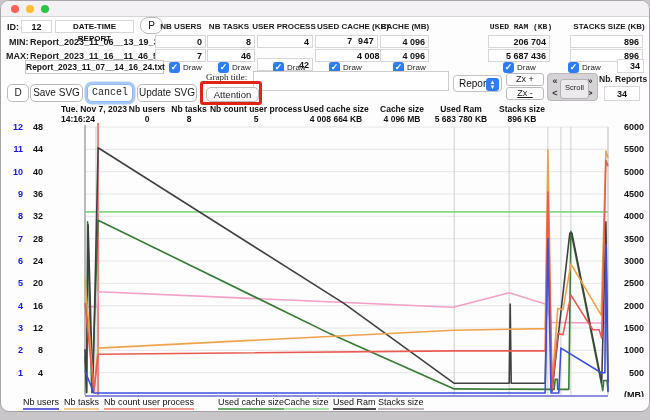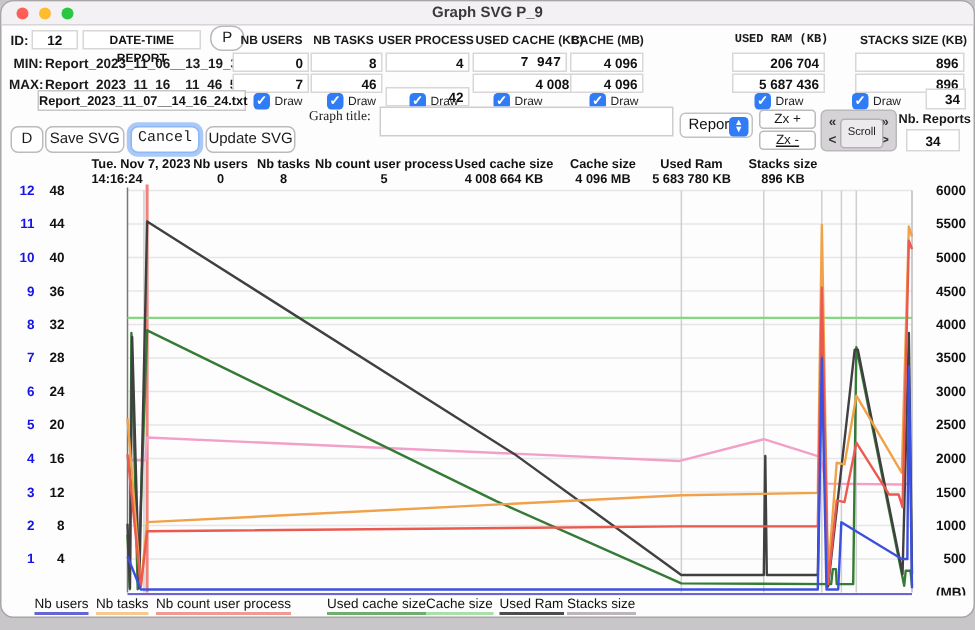--- a/index.html
+++ b/index.html
@@ -34,21 +34,20 @@
   .tick-blue{font-size:9px;font-weight:bold;fill:#1414e6;}
 </style>
 </head>
 <body>
 
 <div class="window">
   <div class="titlebar">
     <span class="tl" style="left:10px;background:#ff5f57;"></span>
     <span class="tl" style="left:25px;background:#febc2e;"></span>
     <span class="tl" style="left:40px;background:#28c840;"></span>
-    <div class="title">Graph SVG  P_9</div>
   </div>
 
   <span class="abs lab" style="left:6px;top:21px;">ID:</span>
   <span class="cellbox" style="left:20px;top:19px;width:31px;text-align:center;padding-right:0;">12</span>
   <span class="cellbox" style="left:54px;top:19px;width:79px;text-align:center;padding-right:0;font-size:8px;">DATE-TIME REPORT</span>
   <span class="btn" style="left:139px;top:16px;width:23px;height:17px;border-radius:8px;line-height:15px;">P</span>
 
   <span class="abs lab" style="left:8px;top:36px;">MIN:</span>
   <span class="abs lab" style="left:29px;top:36px;">Report_2023_11_06__13_19_39.txt</span>
   <span class="abs lab" style="left:5px;top:49.5px;">MAX:</span>
@@ -112,20 +111,23 @@
   <span class="cellbox" style="left:616px;top:58px;width:27px;height:14px;line-height:13px;">34</span>
 
   <span class="btn" style="left:6px;top:83px;width:22px;">D</span>
   <span class="btn" style="left:29px;top:83px;width:53px;">Save SVG</span>
   <span class="btn btn-focus" style="left:86px;top:83px;width:46px;font-family:Liberation Mono, monospace;">Cancel</span>
   <span class="btn" style="left:136px;top:83px;width:60px;">Update SVG</span>
 
   <span class="abs" style="left:205px;top:71px;font-size:9px;color:#222;font-family:Liberation Serif, serif;">Graph title:</span>
   <input class="abs" style="left: 252px; top: 70px; width: 196px; height: 20px; border: 1px solid rgb(207, 204, 207); background: rgb(255, 255, 255); box-sizing: border-box;" value="">
 
+  <div class="redbox" style="left:199px;top:80px;width:62px;height:24px;z-index:5;">
+    <span class="btn" style="left:3px;top:3px;width:53px;height:15px;line-height:13px;font-size:9.5px;">Attention</span>
+  </div>
 
   <div class="select" style="left:452px;top:74px;width:49px;height:17px;">
     <span style="position:absolute;left:5px;top:2px;">Report</span>
     <span class="stepper">
         <span class="up">▲</span>
         <span class="dn">▼</span>
       </span>
   </div>
 
   <span class="btn" style="left:505px;top:72px;width:38px;height:13px;line-height:11px;font-size:9px;border-radius:3px;">Zx +</span>

